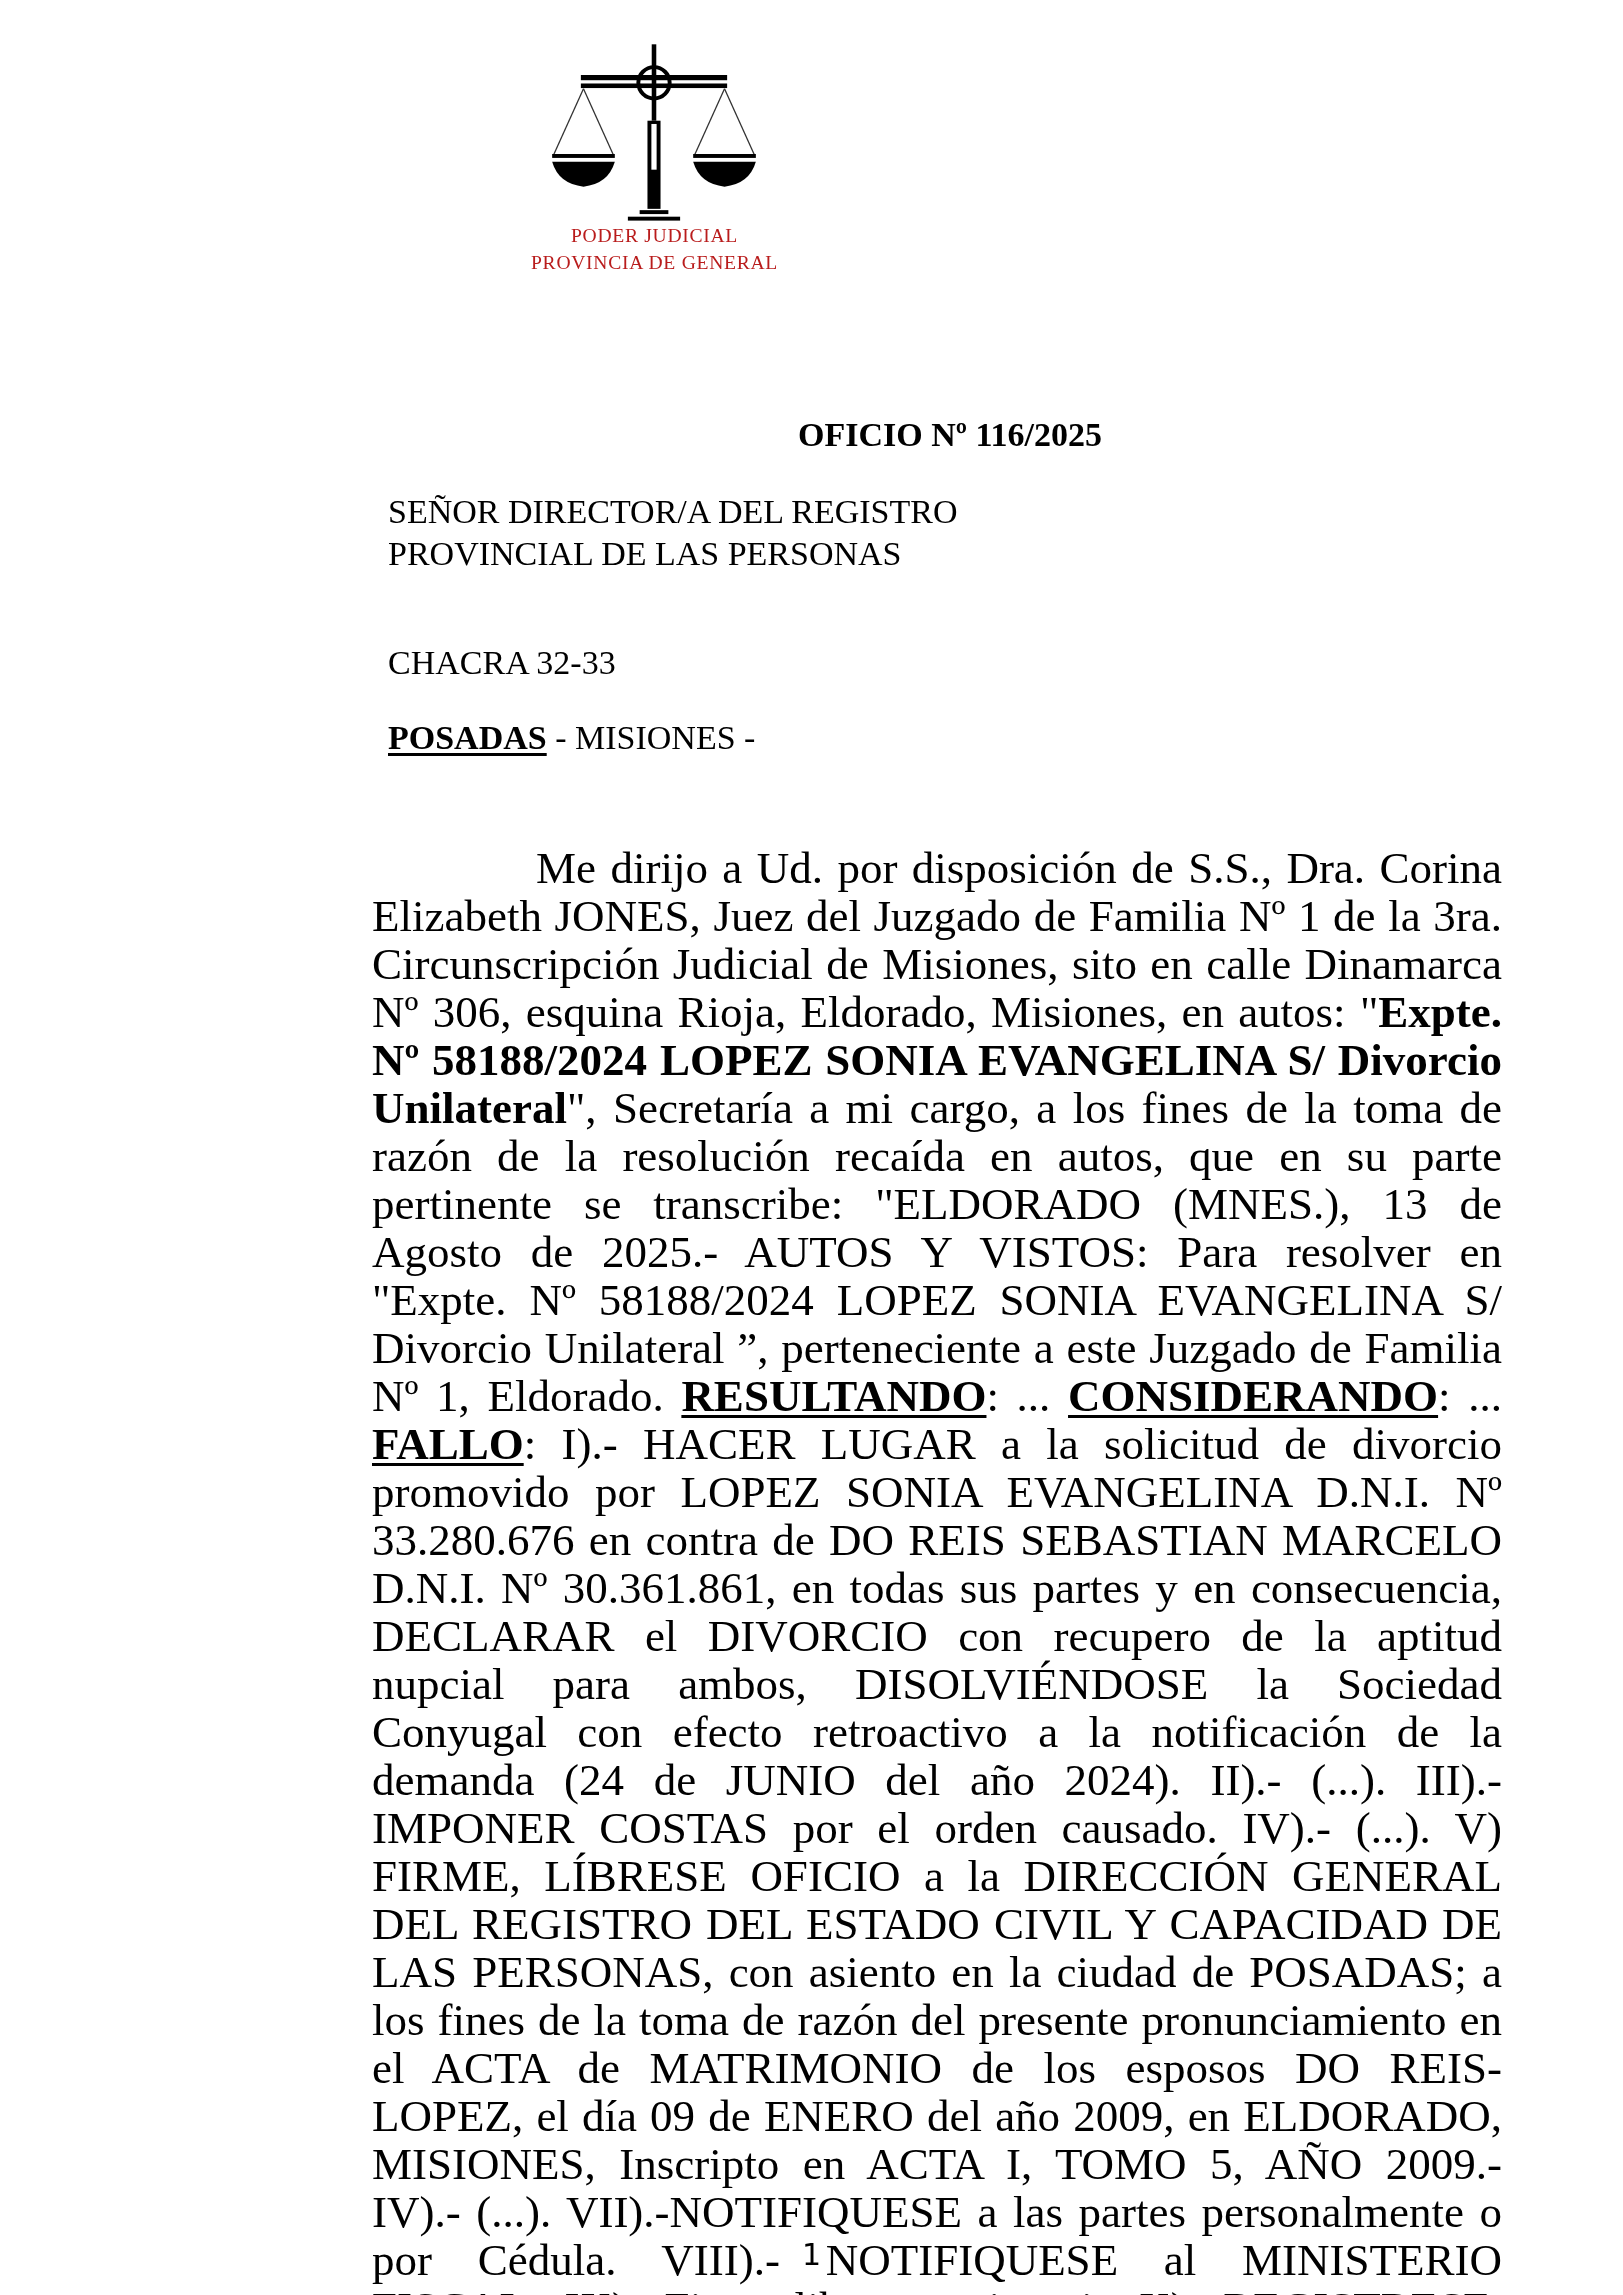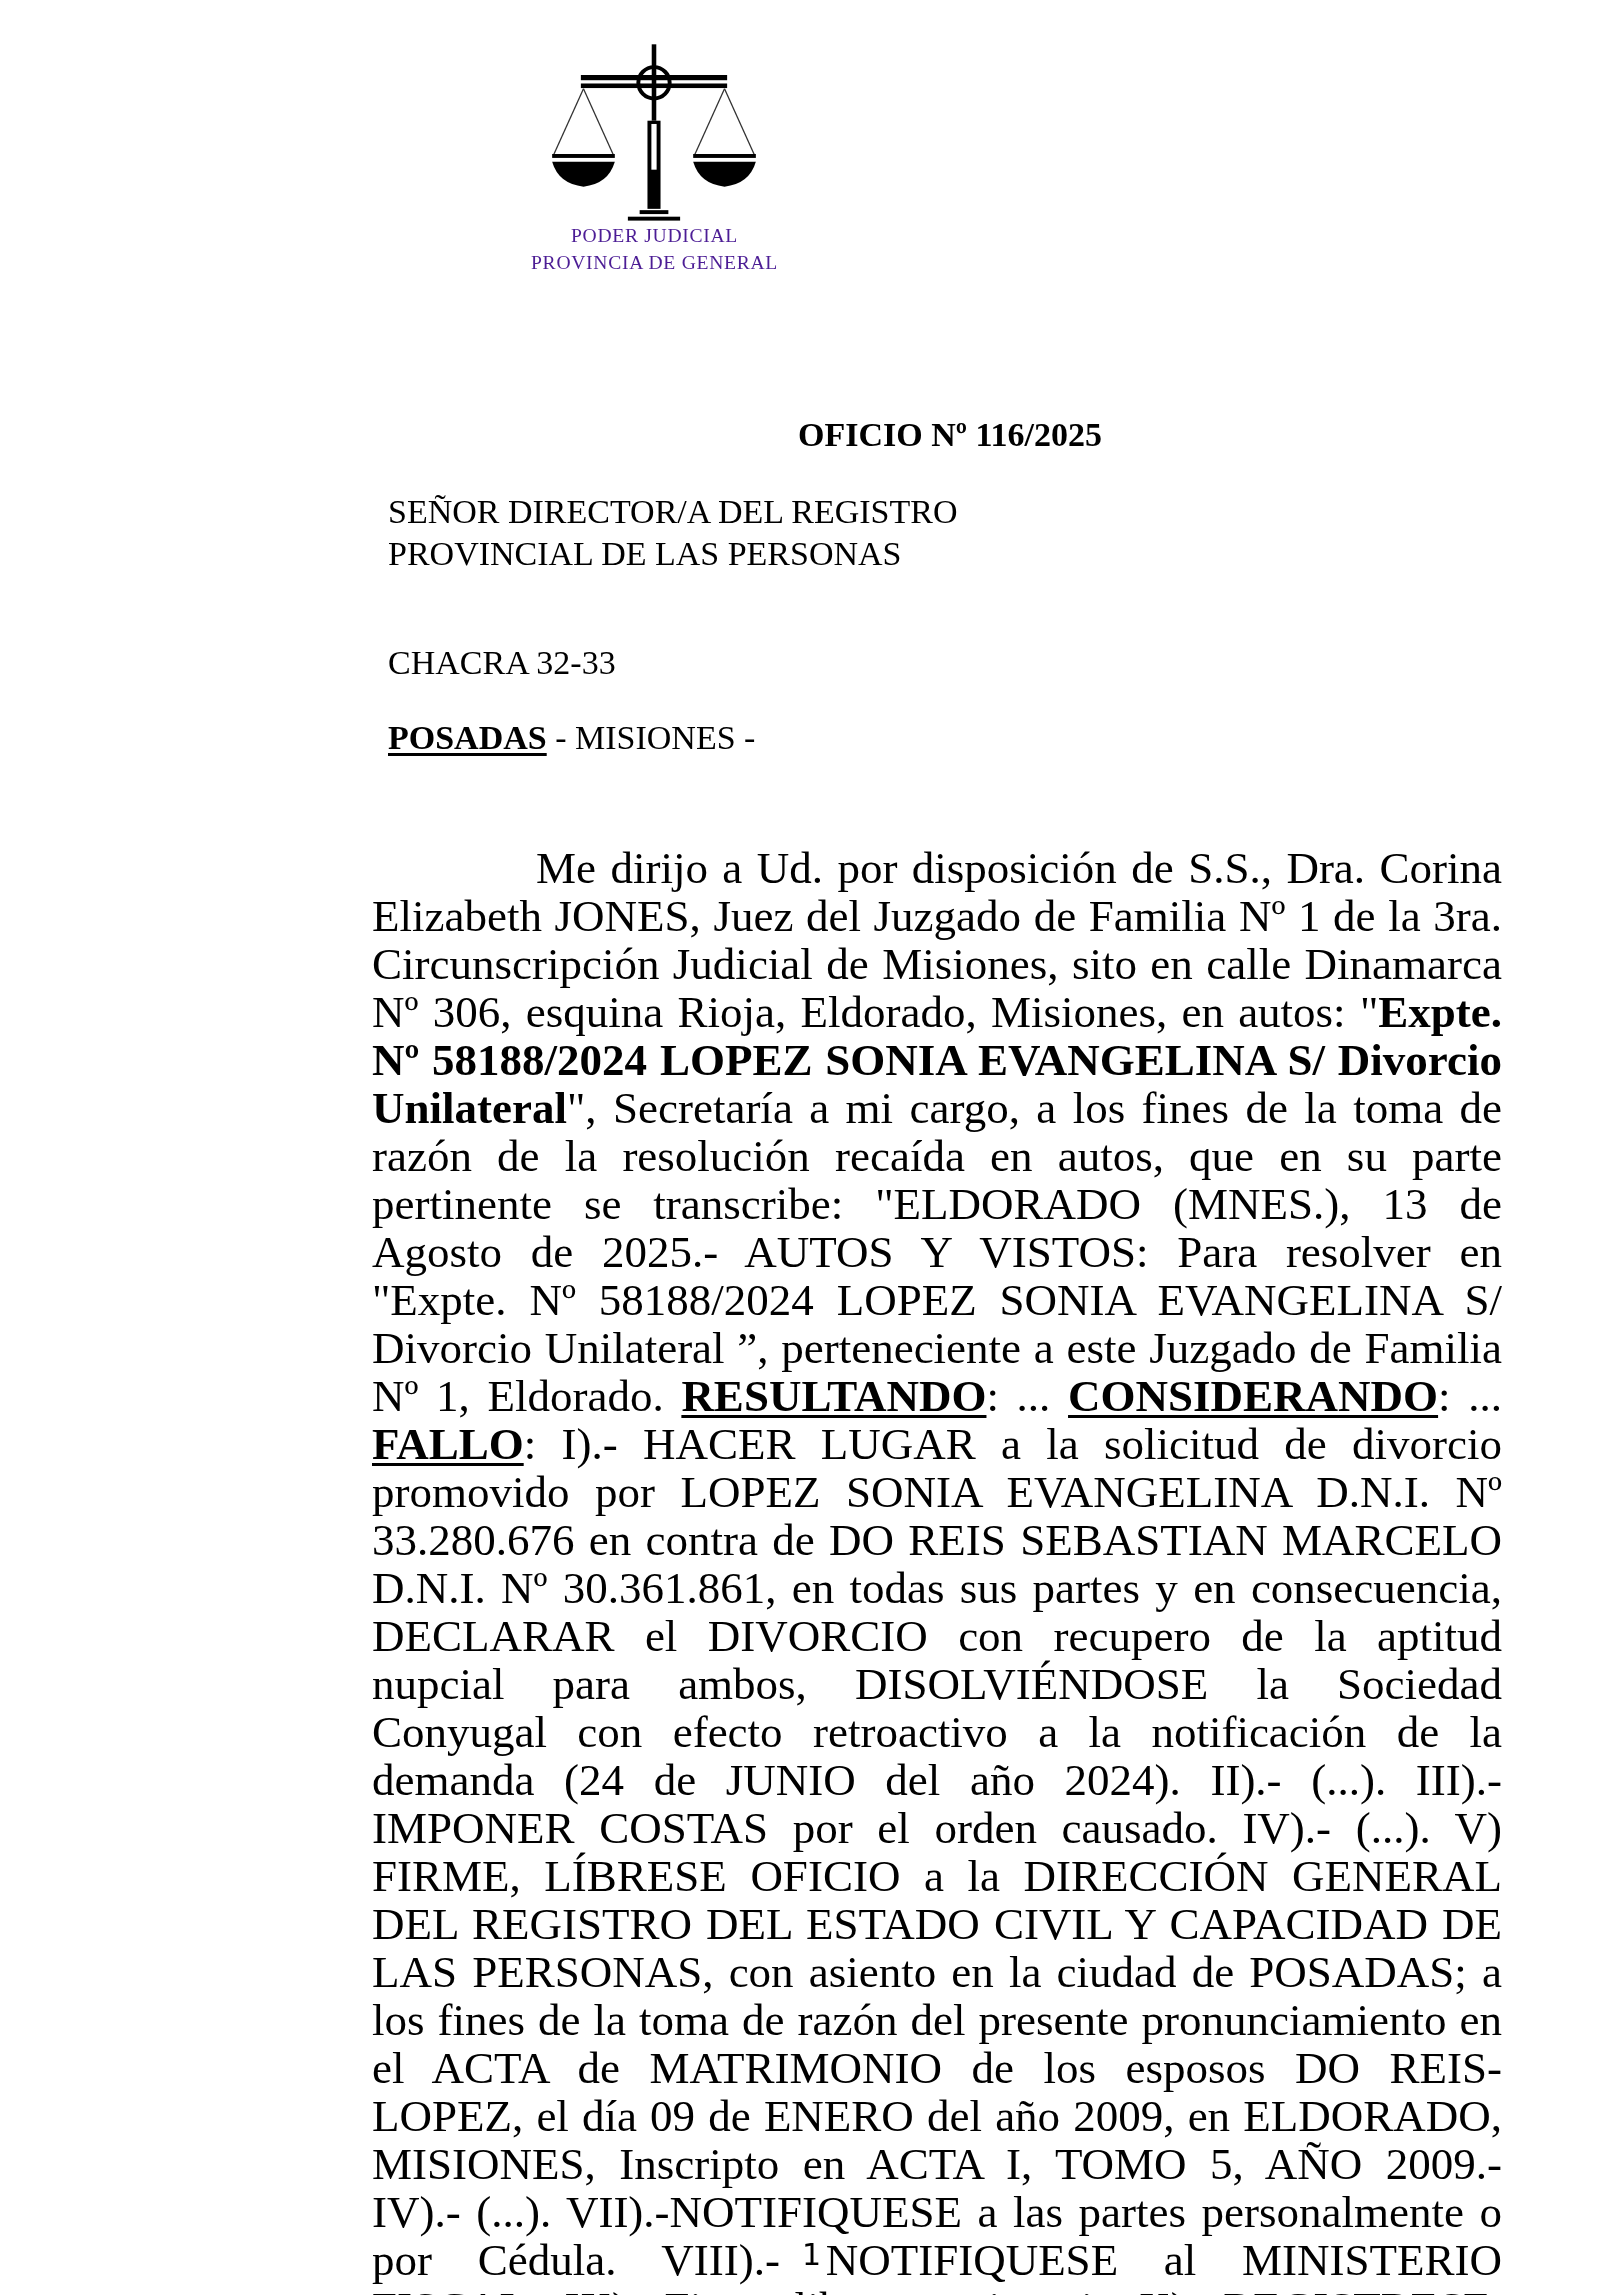--- a/index.html
+++ b/index.html
@@ -1,19 +1,19 @@
 <!DOCTYPE html>
 <html style="font-size:10.5px"><head>
 <meta charset="utf-8">
 <style>
   html, body { margin:0; padding:0; background:#ffffff; }
   body { width:1623px; height:2295px; position:relative; overflow:hidden; font-family:"Liberation Serif", serif; color:#000; }
   .logo { position:absolute; left:517px; top:39px; width:275px; height:249px; }
   .logo svg { position:absolute; left:26px; top:0; }
-  .logo-text { position:absolute; left:0; width:275px; text-align:center; font-family:"Liberation Serif", serif; color:#4c1d95; letter-spacing:0.7px; }
+  .logo-text { position:absolute; left:0; width:275px; text-align:center; font-family:"Liberation Serif", serif; color:#b91c1c; letter-spacing:0.7px; }
   .logo-t1 { top:186px; font-size:19.6px; }
   .logo-t2 { top:213px; font-size:19.6px; }
   .title { position:absolute; left:798px; top:416px; font-size:34px; font-weight:bold; }
   .addr { position:absolute; left:388px; font-size:34px; }
   .u { text-decoration:underline; text-underline-offset:3.9px; text-decoration-thickness:2.6px; }
   .body { position:absolute; left:372px; top:800px; width:1130px; font-size:45px; line-height:48px; text-align:justify;margin-top:44px; }
   .body p { margin:0; text-indent:164px; }
   .b { font-weight:bold; }
   .bu { font-weight:bold; text-decoration:underline; text-underline-offset:3.9px; text-decoration-thickness:2.6px; }
   .pagenum { position:absolute; left:0; width:1623px; top:2237px; text-align:center; font-size:30px; font-family:"DejaVu Sans", sans-serif; }

